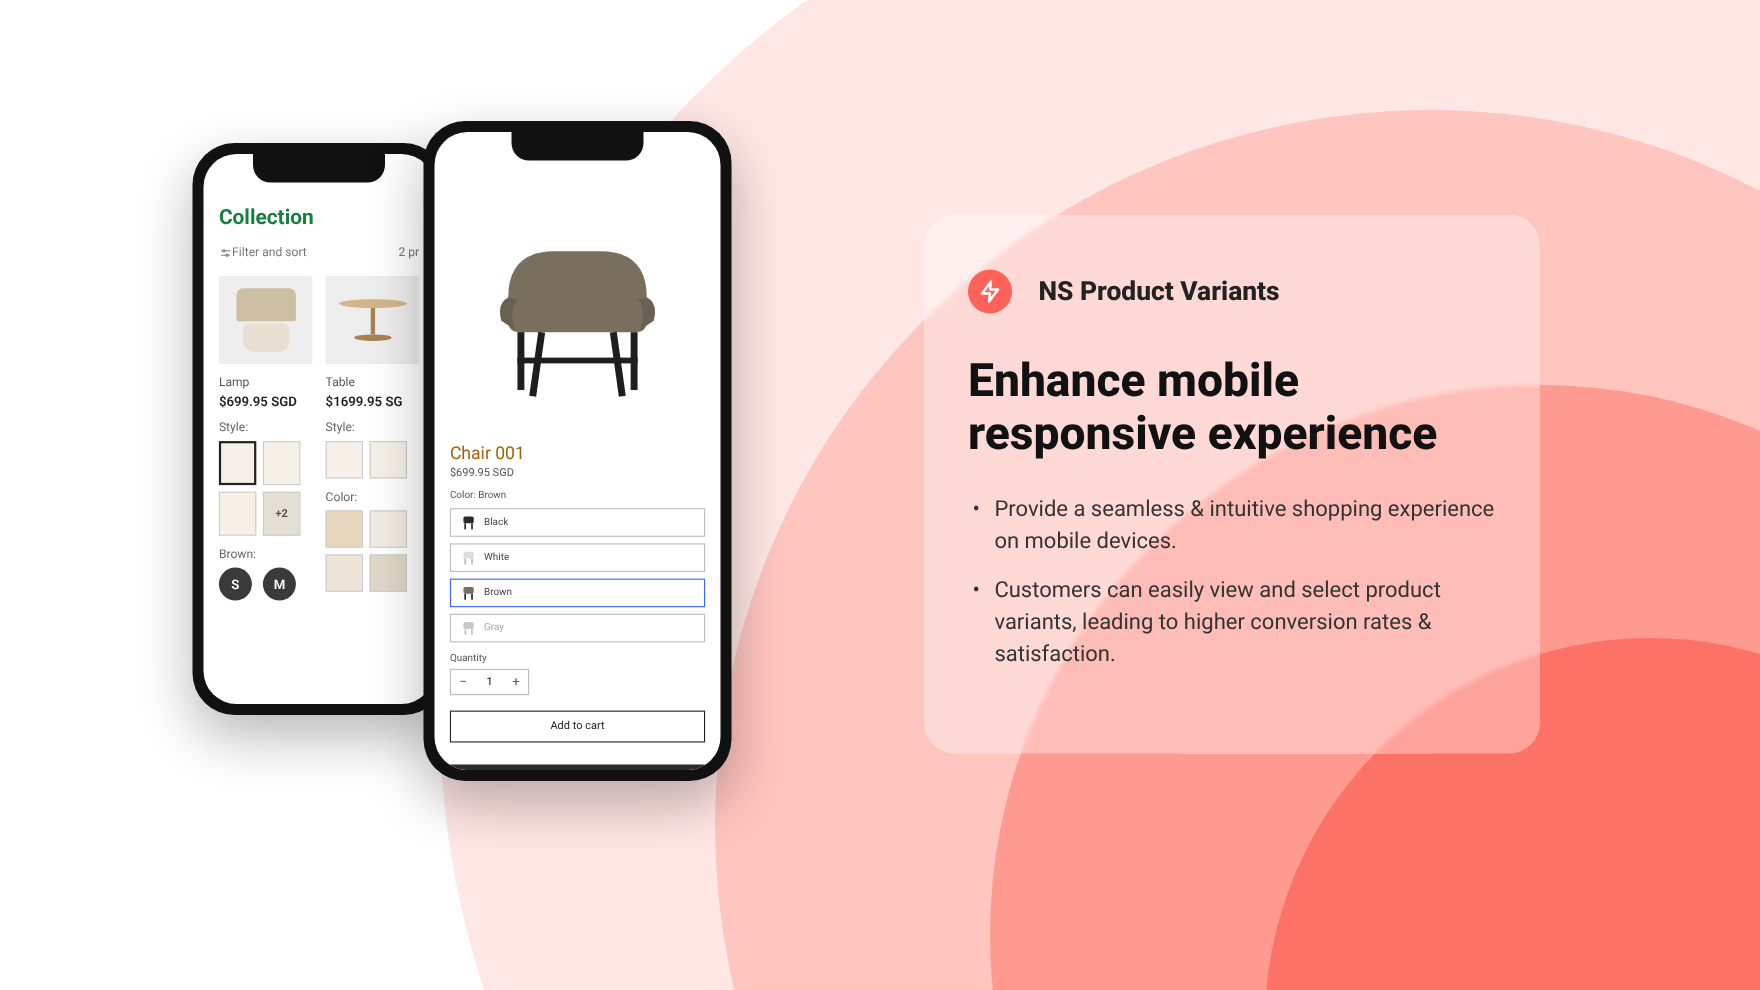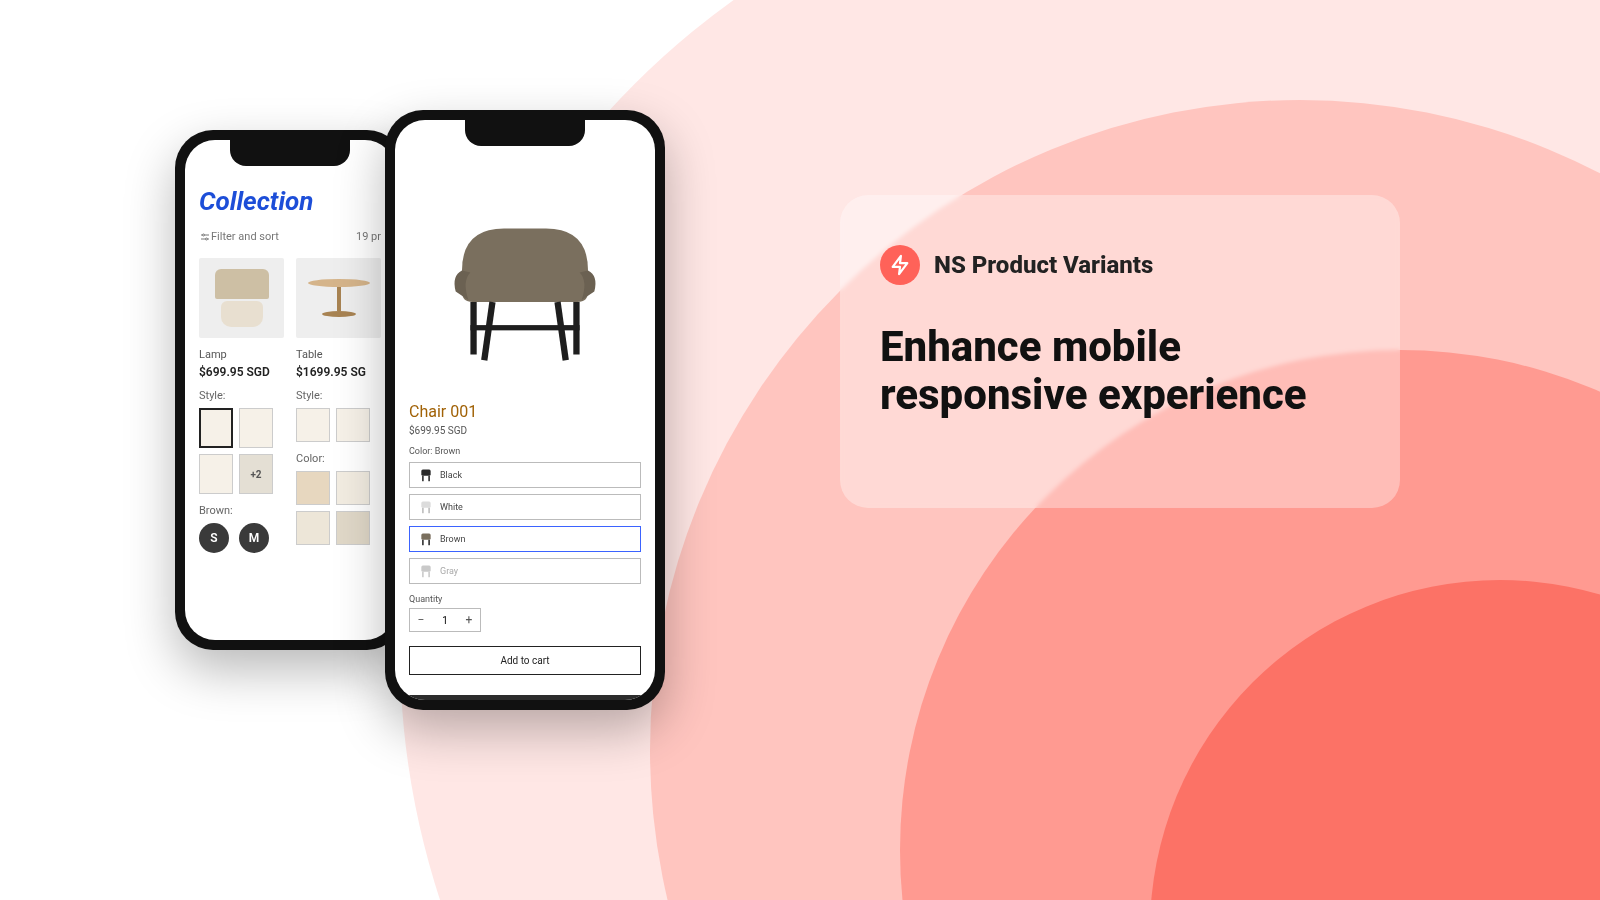--- a/index.html
+++ b/index.html
@@ -23,21 +23,21 @@
   
   .info-card {
     position: absolute;
     left: 840px; top: 195px;
     width: 560px;
     padding: 50px 40px 60px 40px;
     border-radius: 28px;
     background: rgba(255,255,255,0.35);
     backdrop-filter: blur(2px);
   }
-  .brand-row { display:flex; align-items:center; gap:14px; margin-bottom: 30px; }
+  .brand-row { display:flex; align-items:center; gap:24px; margin-bottom: 30px; }
   .brand-icon {
     width: 40px; height: 40px; border-radius: 50%;
     background: #ff6259; display:flex; align-items:center; justify-content:center;
   }
   .brand-icon svg { width:22px; height:22px; }
   .brand-name { font-size: 24px; font-weight: 800; color:#222; }
   .headline { font-size: 42px; font-weight: 800; line-height: 1.15; color:#111; margin-bottom: 28px; margin-top: 38px; }
   .bullets { list-style: none; padding-left: 24px; }
   .bullets li { position:relative; font-size: 20px; color:#333; line-height: 1.45; margin-bottom: 16px; }
   .bullets li::before { content:"•"; position:absolute; left:-20px; top:0; }
@@ -59,21 +59,21 @@
   }
   .notch {
     position:absolute; top:0; left:50%; transform:translateX(-50%);
     width:120px; height:26px; background:#111;
     border-bottom-left-radius: 16px; border-bottom-right-radius: 16px;
   }
   .phone.back  { left:0;   top:20px; width:230px; height:520px; z-index:1; }
   .phone.front { left:210px; top:0;  width:280px; height:600px; z-index:2; }
 
   
-  .coll-title { font-size:26px; font-weight:700; color:#1d4ed8;font-style:italic; }
+  .coll-title { font-size:19px; font-weight:700; color:#15803d; }
   .coll-bar { display:flex; justify-content:space-between; align-items:center; margin-top:14px; color:#777; font-size:11px; }
   .filter-sort { display:flex; align-items:center; gap:0; }
   .filter-sort svg { width:12px; height:12px; }
   .coll-grid { display:flex; gap:12px; margin-top:15px; }
   .coll-card { width:50%; }
   .coll-img { width:100%; height:80px; background:#eee; border-radius:2px; display:flex; align-items:center; justify-content:center; }
   .lamp-shade {
     width:54px; height:30px; background:#cdbfa4; border-radius:6px 6px 2px 2px;
     position:relative;
   }
@@ -136,39 +136,43 @@
 <div class="info-card">
   <div class="brand-row">
     <div class="brand-icon">
       <svg viewBox="0 0 24 24" fill="none" stroke="#fff" stroke-width="2.4" stroke-linejoin="round" stroke-linecap="round">
         <polygon points="13 2 4 14 12 14 11 22 20 10 12 10 13 2"></polygon>
       </svg>
     </div>
     <div class="brand-name">NS Product Variants</div>
   </div>
   <h1 class="headline">Enhance mobile responsive experience</h1>
+  <ul class="bullets">
+    <li>Provide a seamless &amp; intuitive shopping experience on mobile devices.</li>
+    <li>Customers can easily view and select product variants, leading to higher conversion rates &amp; satisfaction.</li>
+  </ul>
 </div>
 
 <div class="phones">
 
   <div class="phone back">
     <div class="phone-screen">
       <div class="notch"></div>
       <div class="coll-title">Collection</div>
       <div class="coll-bar">
         <div class="filter-sort">
           <svg viewBox="0 0 24 24" fill="none" stroke="#777" stroke-width="2">
             <line x1="4" y1="8" x2="20" y2="8"></line>
               <circle cx="9" cy="8" r="2" fill="#fff"></circle>
             <line x1="4" y1="16" x2="20" y2="16"></line>
               <circle cx="15" cy="16" r="2" fill="#fff"></circle>
           </svg>
           <span>Filter and sort</span>
         </div>
-        <span>19 pr</span>
+        <span>2 pr</span>
       </div>
 
       <div class="coll-grid">
 
         <div class="coll-card">
           <div class="coll-img">
             <div>
               <div class="lamp-shade"></div>
               <div class="lamp-base" style="margin-left:6px"></div>
             </div>

